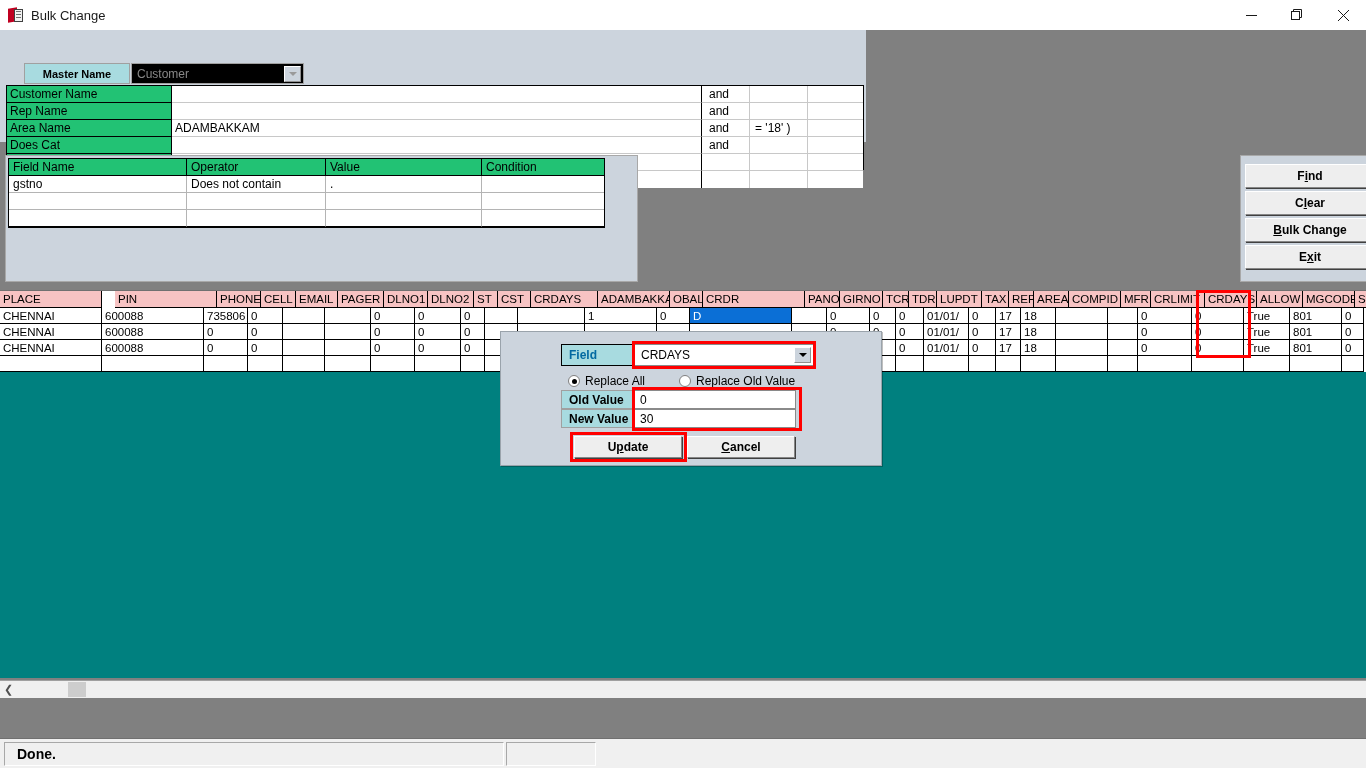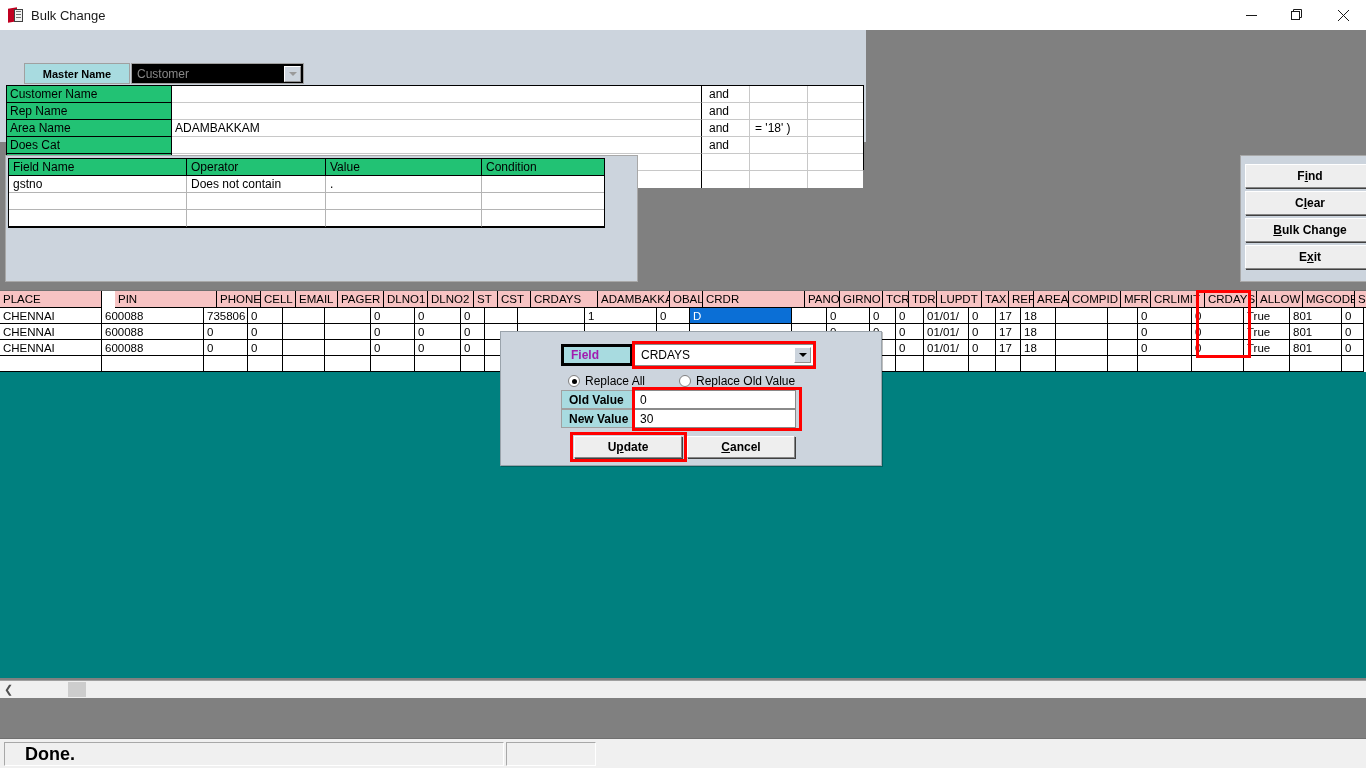--- a/index.html
+++ b/index.html
@@ -161,34 +161,34 @@
   
   #lowergrey{position:absolute;left:0;top:698px;width:1366px;height:40px;background:#808080;}
 
   
   #statusbar{
     position:absolute;left:0;top:738px;width:1366px;height:30px;background:#f0f0f0;
     border-top:1px solid #707070;box-sizing:border-box;
   }
   #sb-p1{position:absolute;left:4px;top:3px;width:500px;height:24px;
     border:1px solid #a8a8a8;border-right-color:#fff;border-bottom-color:#fff;box-sizing:border-box;
-    display:flex;align-items:center;padding-left:20px;font-size:18px;font-weight:bold;color:#000;}
+    display:flex;align-items:center;padding-left:12px;font-size:14px;font-weight:bold;color:#000;}
   #sb-p2{position:absolute;left:506px;top:3px;width:90px;height:24px;
     border:1px solid #a8a8a8;border-right-color:#fff;border-bottom-color:#fff;box-sizing:border-box;}
 
   
   #dialog{
     position:absolute;left:500px;top:331px;width:382px;height:135px;
     background:#ccd4dd;border:1px solid #9aa3ab;box-sizing:border-box;
     box-shadow:1px 1px 0 rgba(0,0,0,.25);
   }
   #dlg-field-label{
     position:absolute;left:60px;top:12px;width:72px;height:22px;
-    background:#a8dbe0;border:3px solid #000000;box-sizing:border-box;
-    font-weight:bold;font-size:12px;display:flex;align-items:center;padding-left:7px;color:#a21caf;
+    background:#a8dbe0;border:1px solid #000000;box-sizing:border-box;
+    font-weight:bold;font-size:12px;display:flex;align-items:center;padding-left:7px;color:#0369a1;
   }
   #dlg-field-combo{
     position:absolute;left:133px;top:12px;width:180px;height:22px;
     background:#fff;border:1px solid #8a8a8a;box-sizing:border-box;
     display:flex;align-items:center;
   }
   #dlg-field-combo span{padding-left:6px;font-size:12px;color:#000;}
   #dlg-combo-arrow{
     position:absolute;right:2px;top:2px;width:17px;height:16px;
     background:#ccd4dd;border:1px solid #ffffff;border-right-color:#909090;border-bottom-color:#909090;

